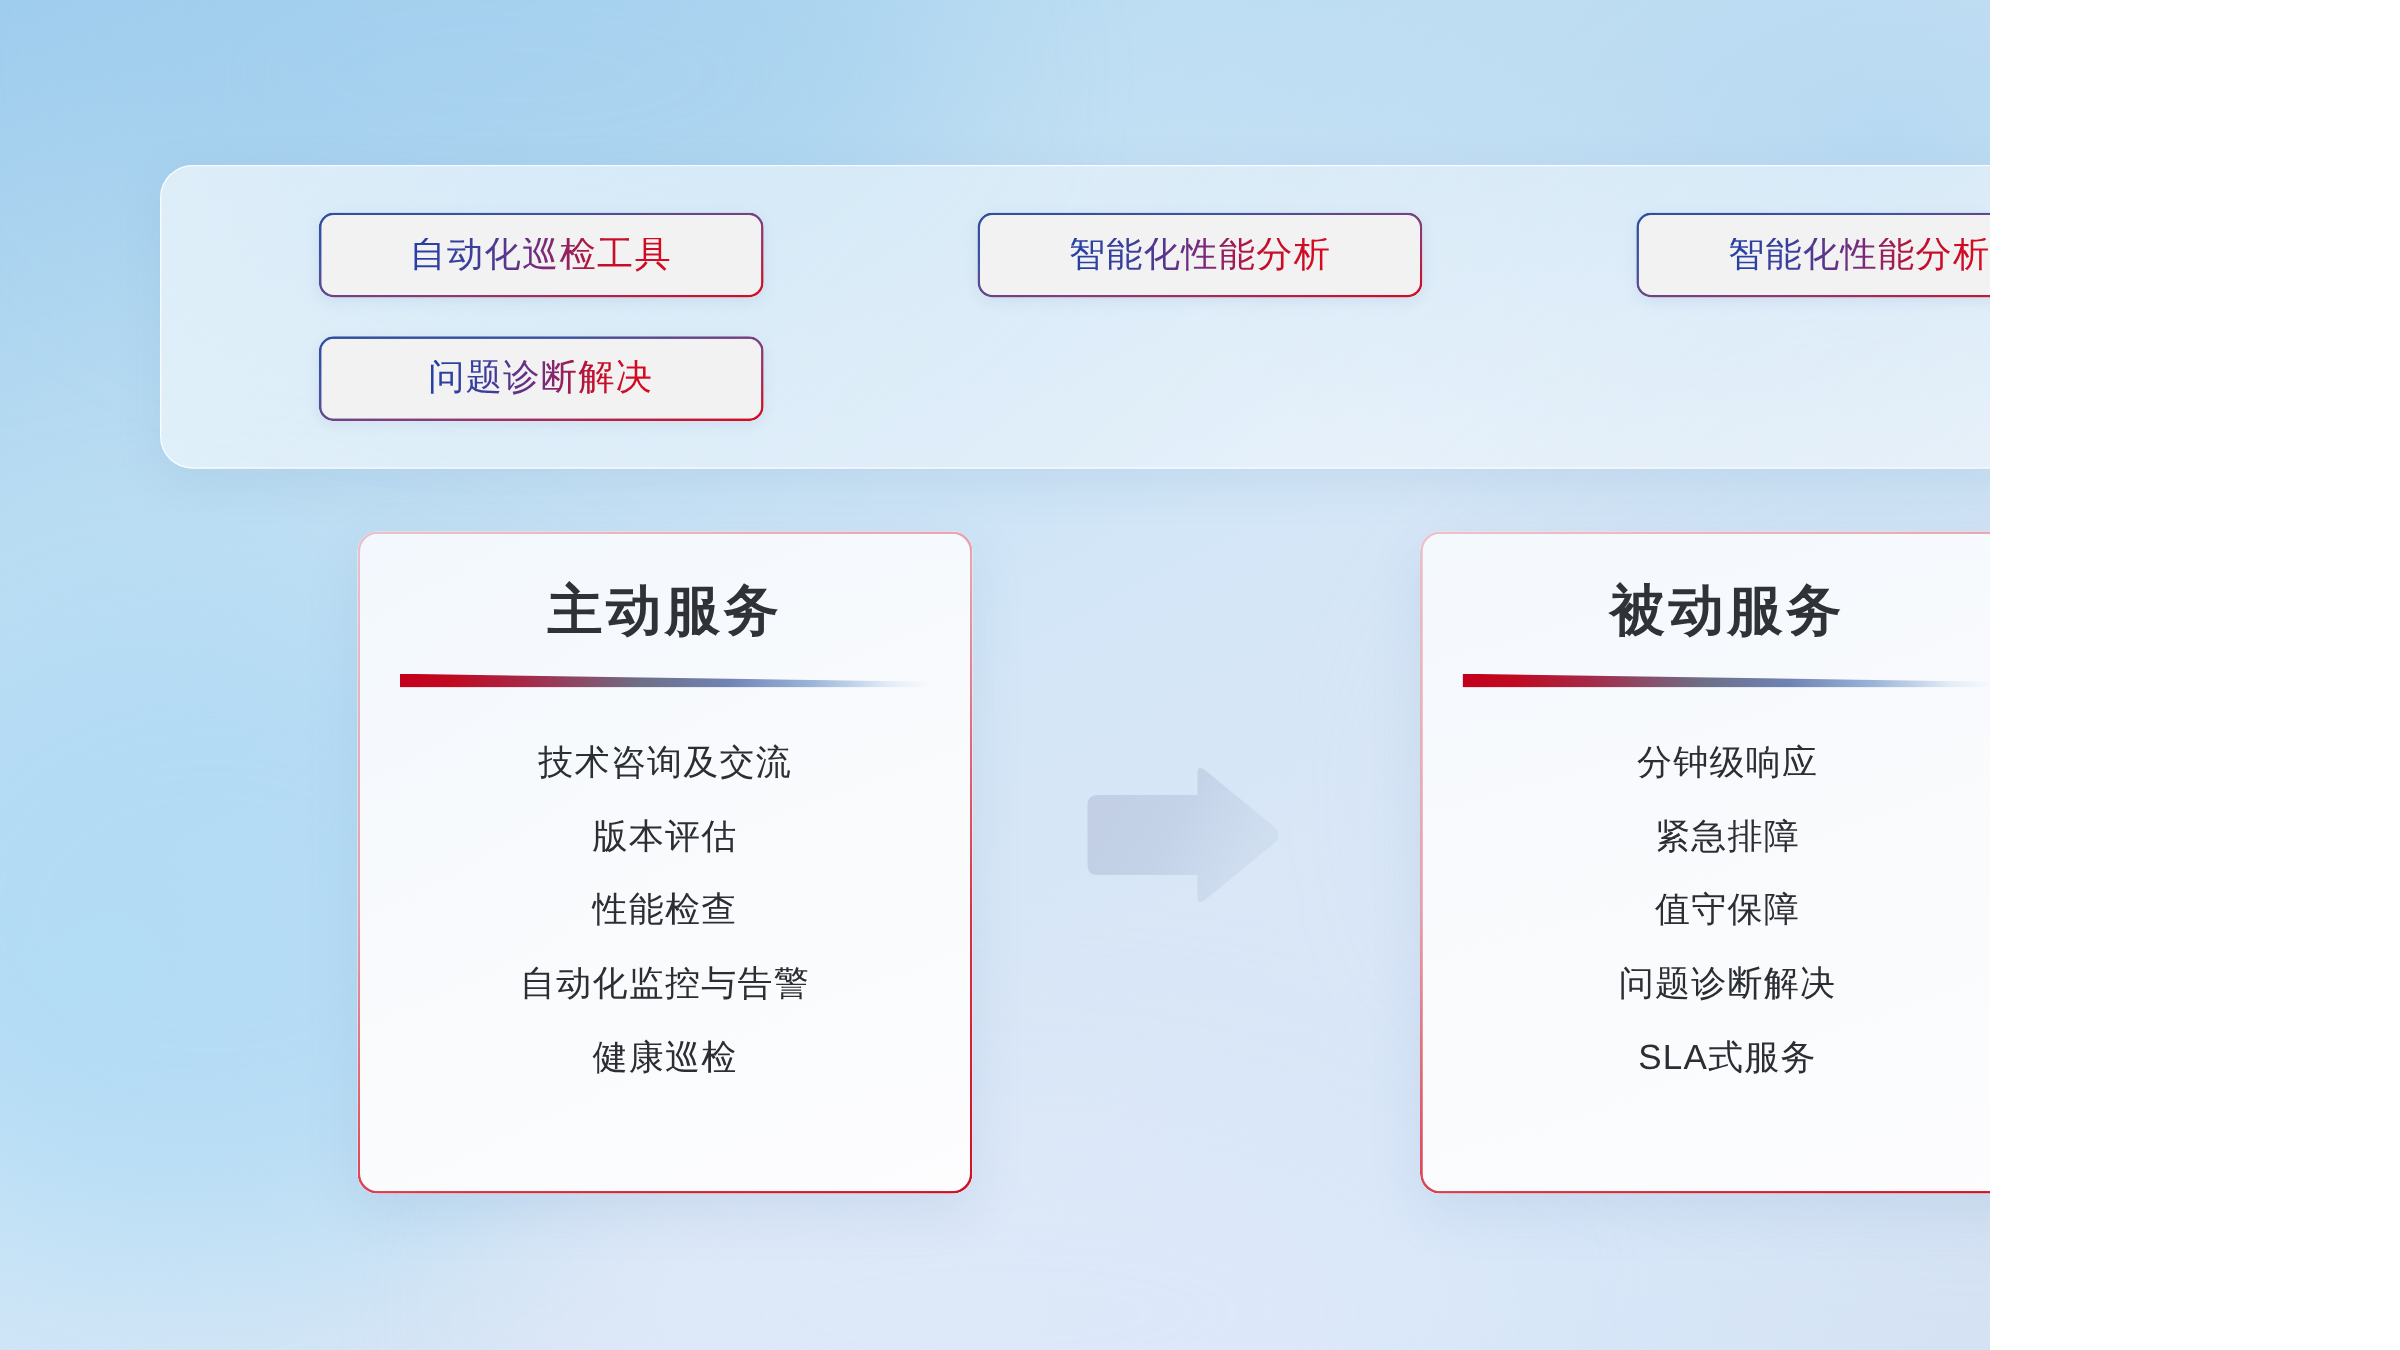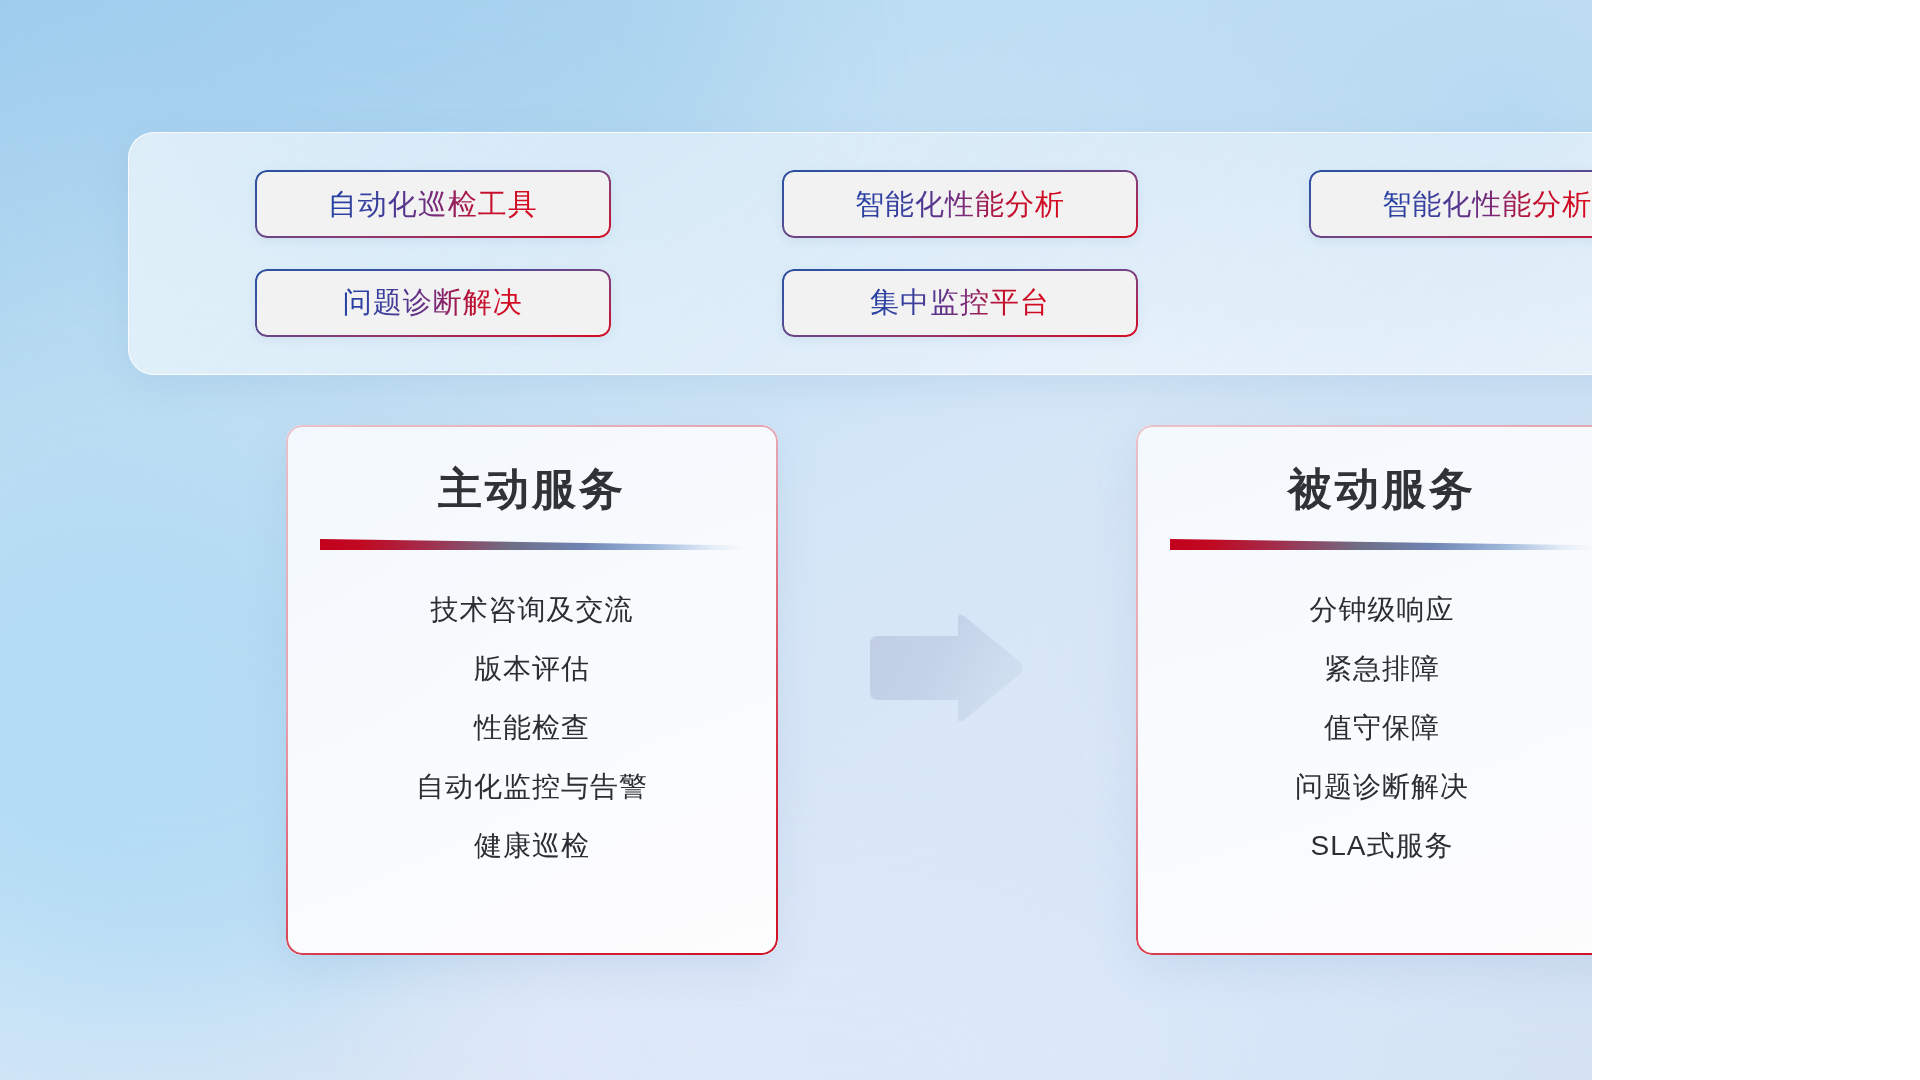--- a/index.html
+++ b/index.html
@@ -204,23 +204,20 @@
     </div>
     <div class="pill">
       <span class="pill-text">智能化性能分析</span>
     </div>
     <div class="pill">
       <span class="pill-text">智能化性能分析</span>
     </div>
     <div class="pill">
       <span class="pill-text">问题诊断解决</span>
     </div>
-    <div class="pill">
-      <span class="pill-text">集中监控平台</span>
-    </div>
 
   </div>
 
   <div class="card card-left">
     <div class="card-title">主动服务</div>
     <div class="divider">
       <div class="divider-bar"></div>
     </div>
     <div class="card-list">
       <div class="card-list-item">技术咨询及交流</div>

